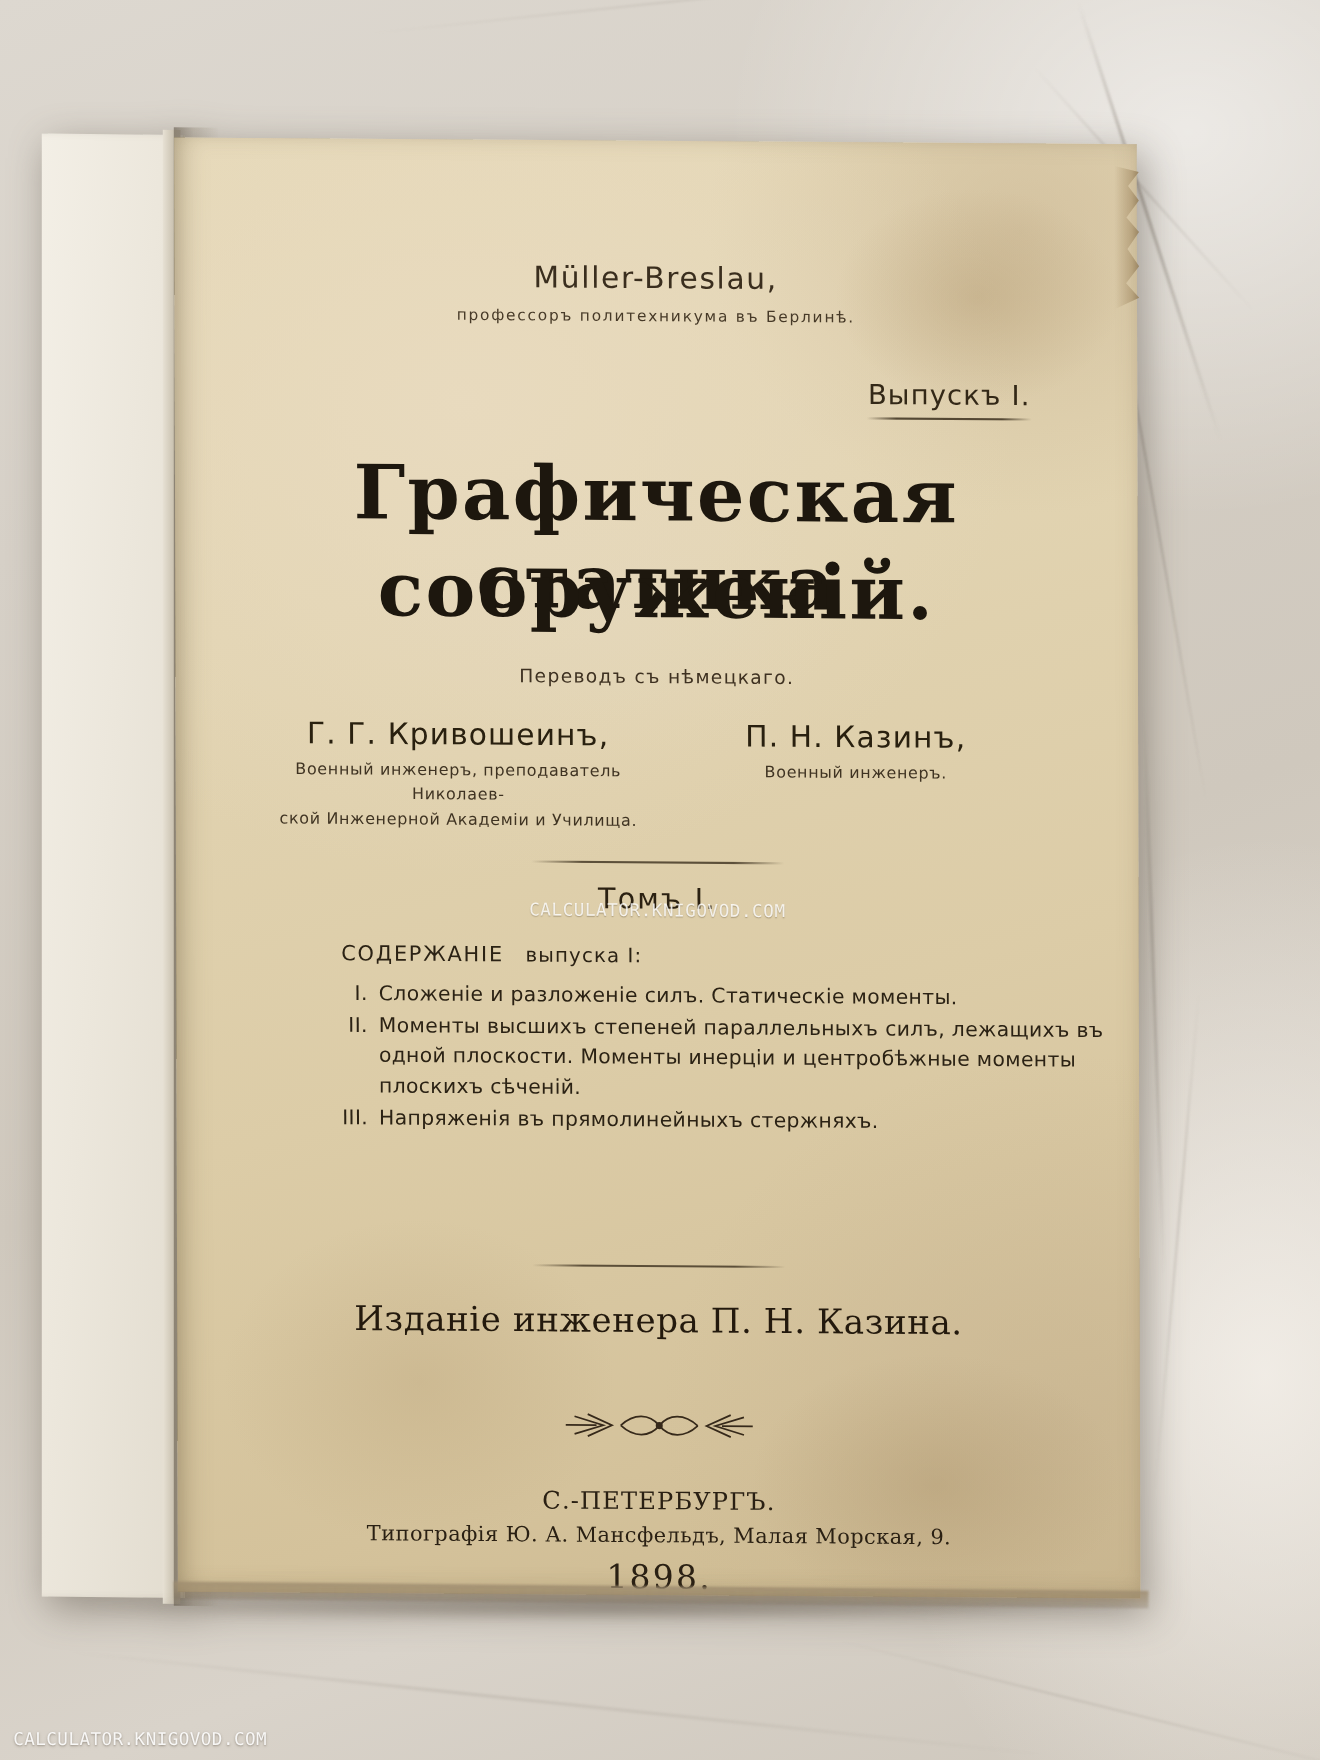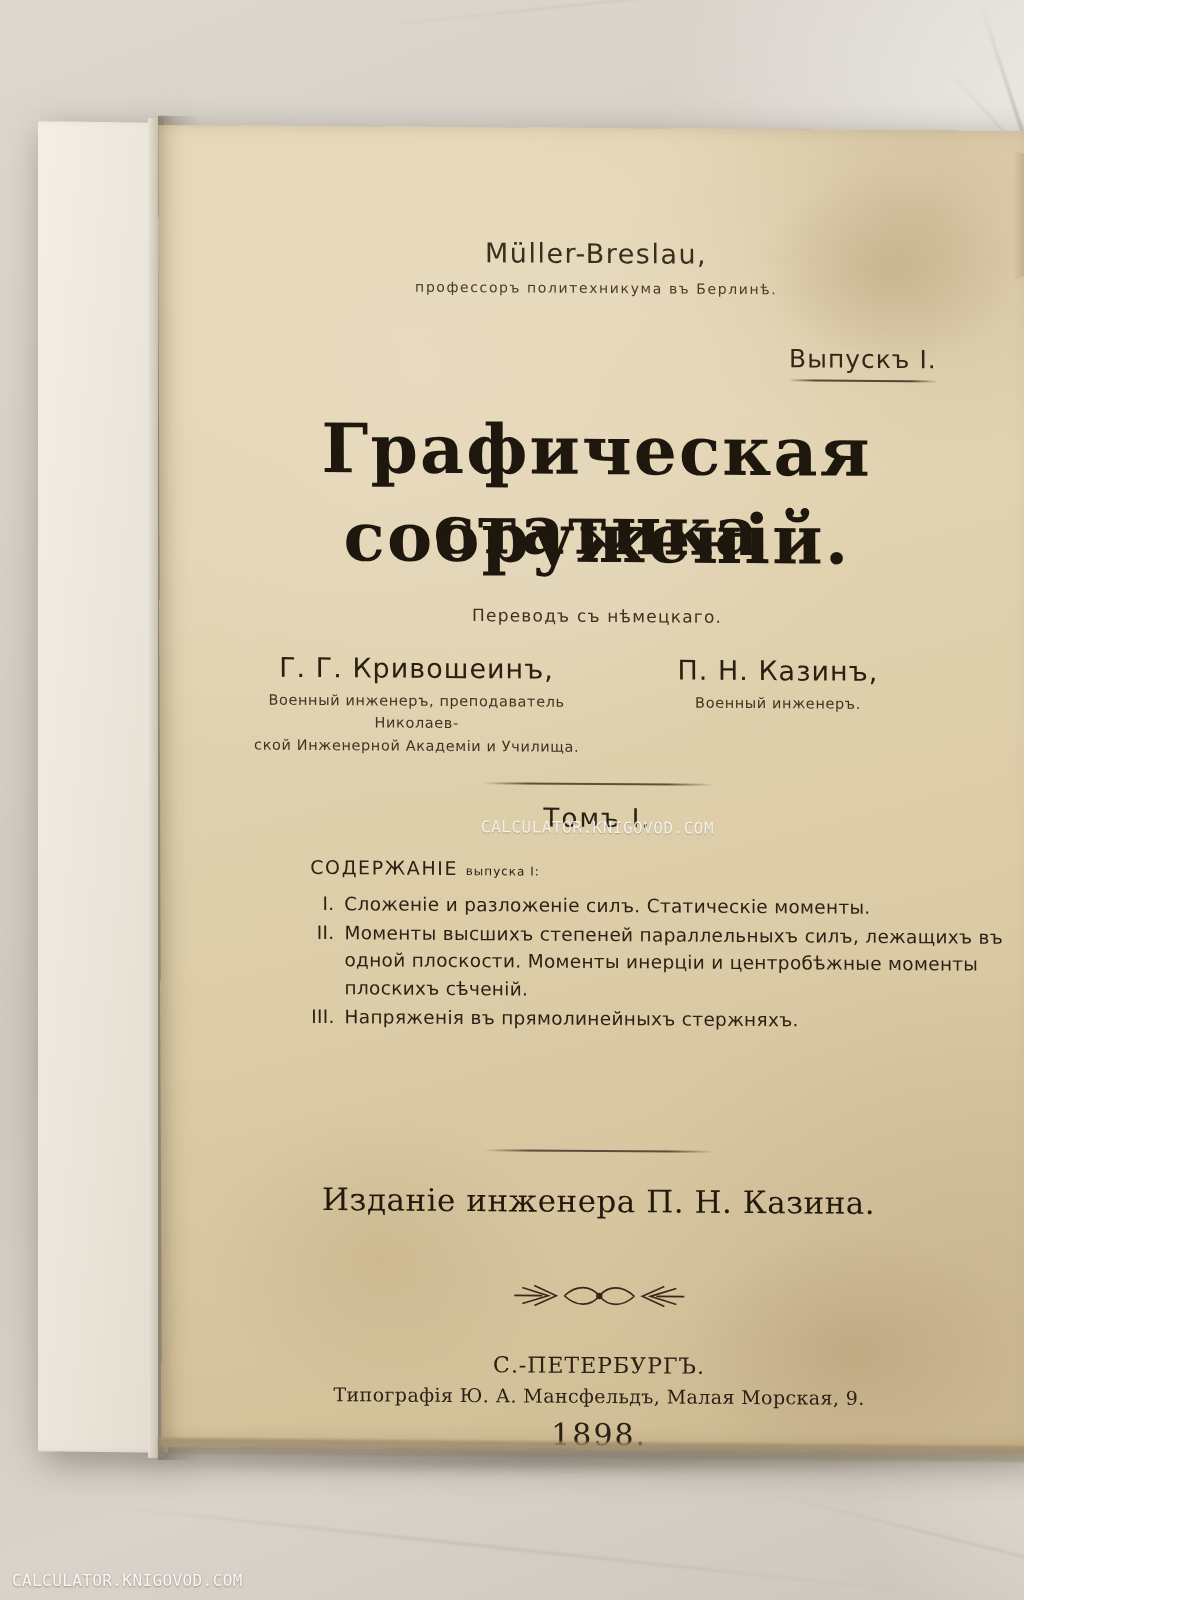--- a/index.html
+++ b/index.html
@@ -6,21 +6,21 @@
   html, body {
     margin: 0; padding: 0;
     width: 1200px; height: 1600px;
     overflow: hidden;
     font-family: "Liberation Serif", serif;
   }
 
   
   .scene {
     position: relative;
-    width: 1024px; height: 1600px;
+    width: 1200px; height: 1600px;
     background:
       radial-gradient(ellipse 600px 500px at 1080px 120px, rgba(255,255,255,0.55), rgba(255,255,255,0) 70%),
       radial-gradient(ellipse 500px 700px at 1150px 1250px, rgba(246,242,236,0.8), rgba(246,242,236,0) 70%),
       linear-gradient(160deg, #ddd8d0 0%, #d6d0c7 25%, #cfc8bd 55%, #d9d3ca 80%, #cdc6bb 100%);
     overflow: hidden;
   }
   
   .vein {
     position: absolute;
     background: linear-gradient(90deg, rgba(150,142,132,0) 0%, rgba(140,132,122,0.55) 40%, rgba(120,112,102,0.35) 60%, rgba(150,142,132,0) 100%);
@@ -182,21 +182,21 @@
 
   .toc {
     position: absolute; left: 150px; right: 20px; top: 730px;
     text-align: left;
     font-family: "DejaVu Sans", sans-serif;
     color: #2b2214;
   }
   .toc-head {
     font-size: 19px; letter-spacing: 1.6px; margin-bottom: 12px;
   }
-  .toc-head .small { font-size: 12px; letter-spacing: 1px; }
+  .toc-head .small { font-size: 18px; letter-spacing: 1px; margin-left: 12px; }
   .toc-item {
     display: flex; align-items: flex-start;
     font-size: 18.5px; line-height: 1.47; margin-bottom: 2px;
     letter-spacing: 0.3px;
   }
   .toc-num { width: 34px; flex: none; text-align: right; padding-right: 10px; }
   .toc-text { flex: 1; }
 
   .hr-short2 {
     position: absolute; left: 50%; top: 1022px; width: 230px;

